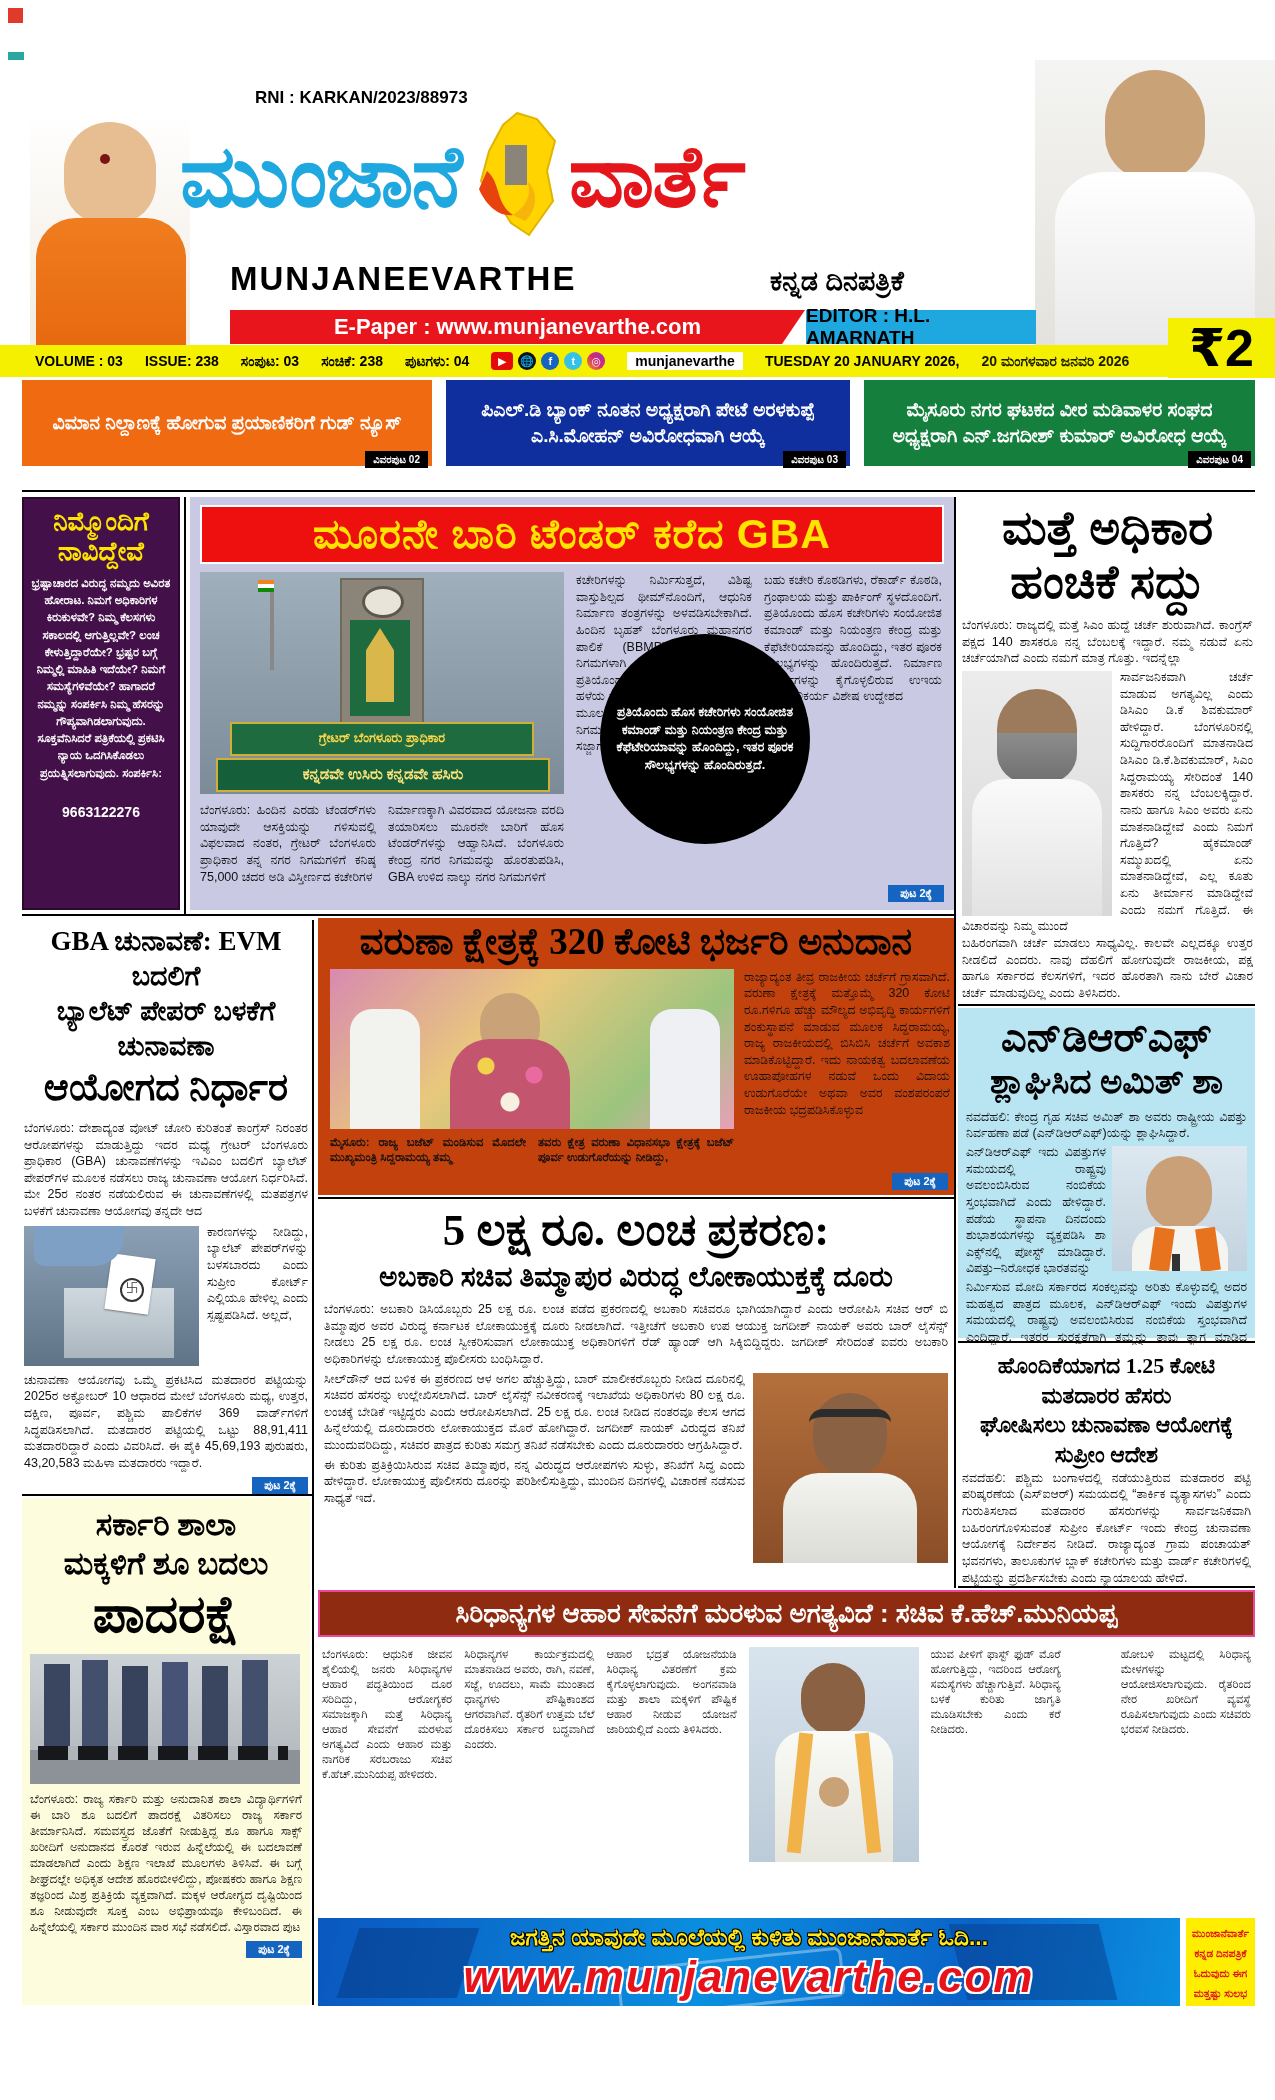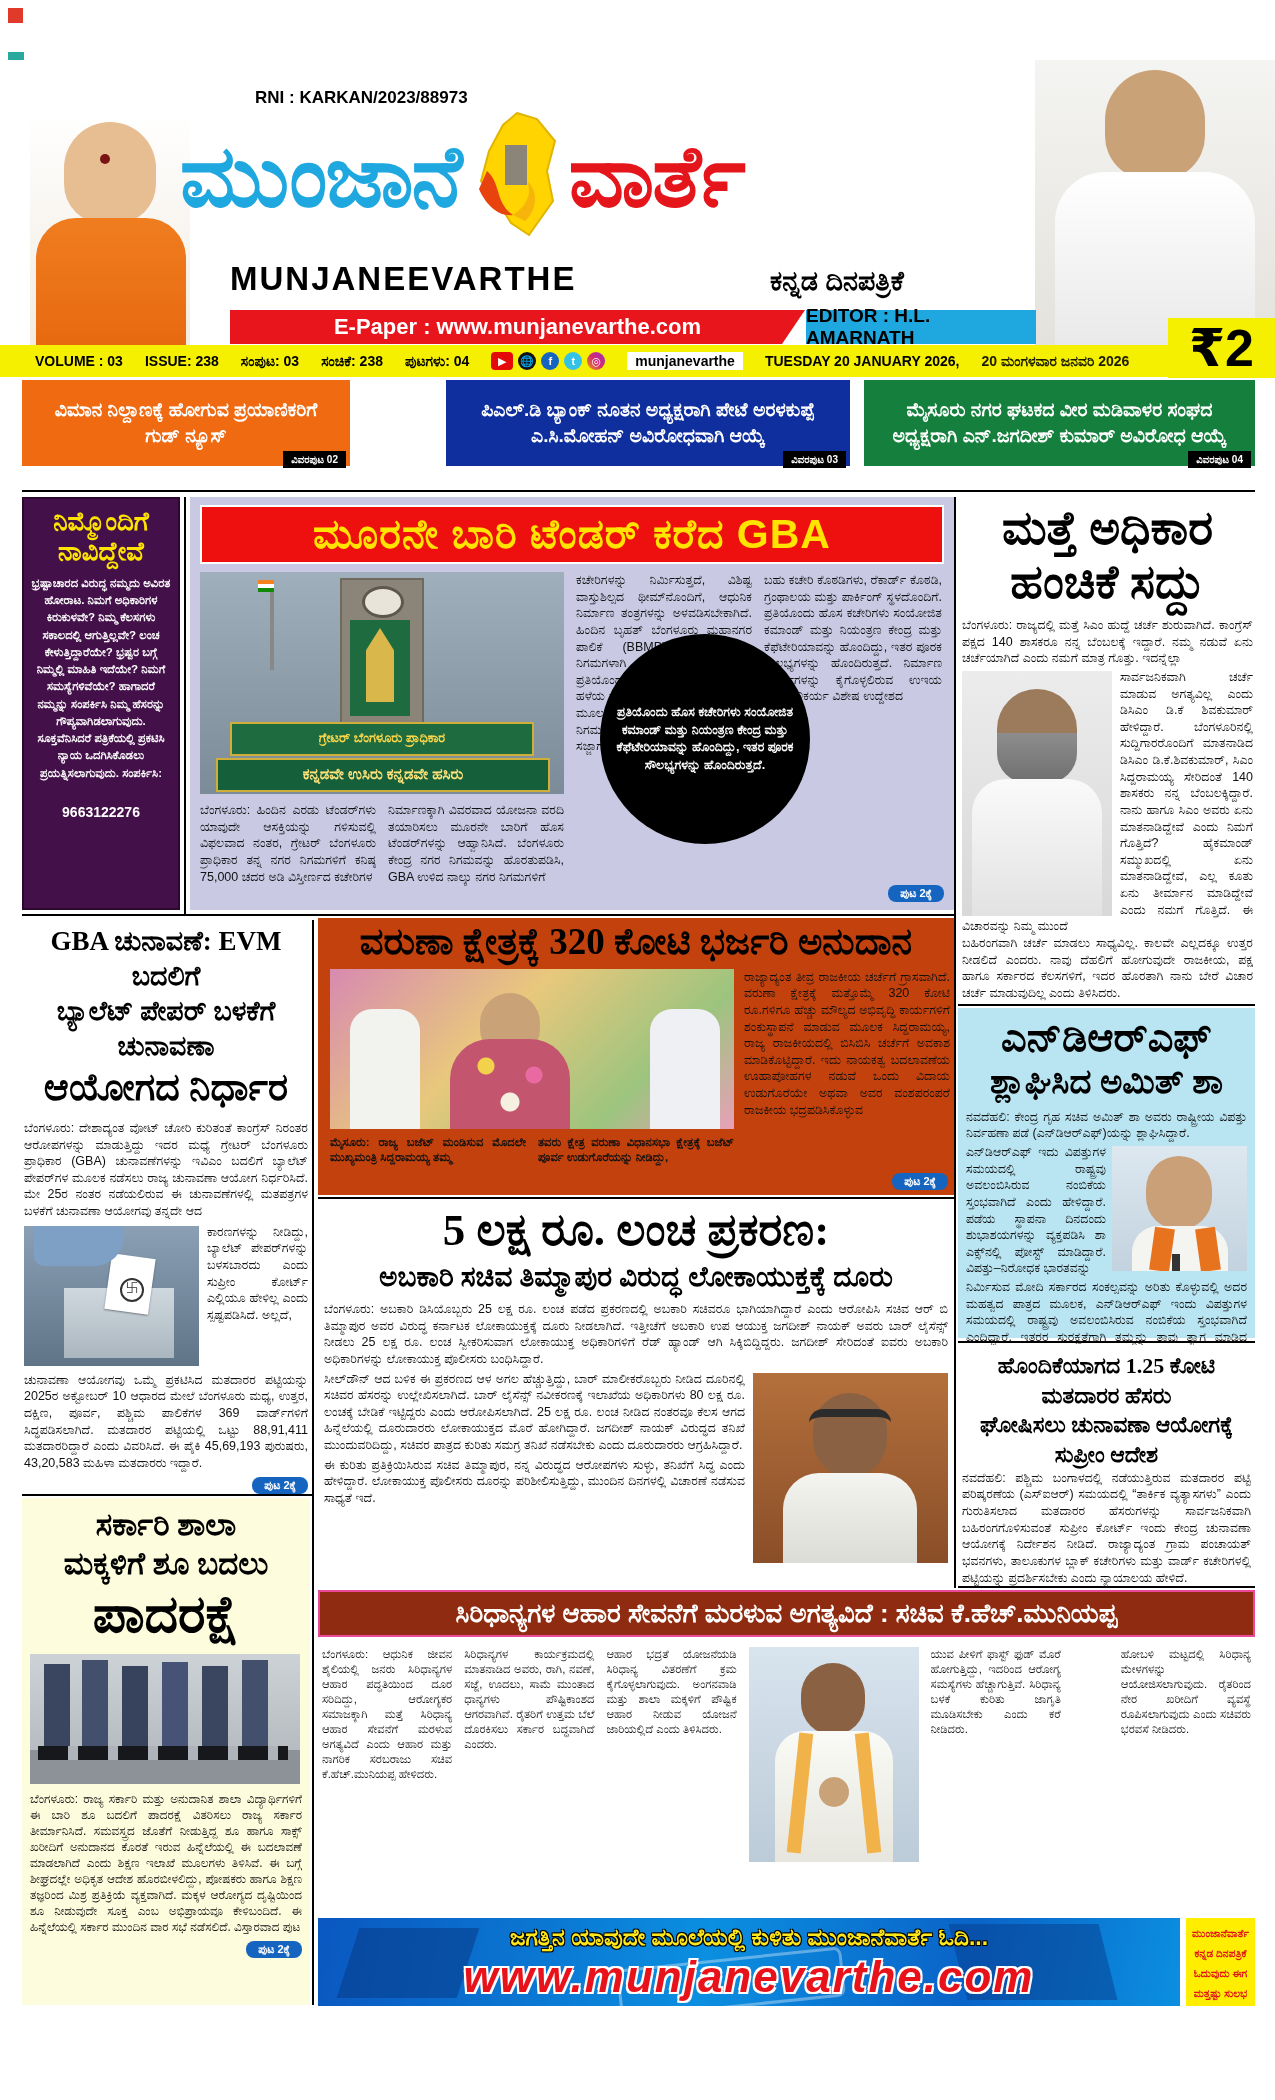--- a/index.html
+++ b/index.html
@@ -7,21 +7,21 @@
         font-family:"Liberation Sans","DejaVu Sans",sans-serif;overflow:hidden;color:#111;}
   .abs{position:absolute;}
   .b{font-weight:bold;}
   .ctr{text-align:center;}
   .just{text-align:justify;}
   .body-txt{font-size:12.5px;line-height:1.33;color:#101010;}
   .small-txt{font-size:11.5px;line-height:1.3;}
   .hrule{position:absolute;background:#000;height:2px;}
   .vrule{position:absolute;background:#000;width:2px;}
   .tag-cont{background:#1565c0;color:#fff;font-size:11px;font-weight:bold;
-            padding:2px 12px;display:inline-block;border-radius:8px;}
+            padding:2px 12px;display:inline-block;}
   .tag-detail{position:absolute;right:4px;bottom:-2px;background:#000;color:#fff;
               font-size:10px;padding:2px 8px;font-weight:bold;}
   .teaser{position:absolute;top:380px;height:86px;color:#fff;font-weight:bold;
           font-size:19px;line-height:1.35;text-align:center;display:flex;
           align-items:center;justify-content:center;padding:4px 14px;box-sizing:border-box;}
   .ph{position:absolute;overflow:hidden;}
   .strip-item{font-weight:bold;font-size:14px;color:#000;white-space:nowrap;}
   .icon{display:inline-flex;width:22px;height:18px;border-radius:4px;
         align-items:center;justify-content:center;color:#fff;font-size:11px;
         font-weight:bold;vertical-align:middle;}
@@ -87,21 +87,21 @@
       <span class="icon" style="background:#1565c0;border-radius:50%;width:18px;">f</span>
       <span class="icon" style="background:#35c2e8;border-radius:50%;width:18px;">t</span>
       <span class="icon" style="background:linear-gradient(45deg,#e0a013,#d62976,#962fbf);border-radius:50%;width:18px;">◎</span>
     </span>
     <span class="strip-item" style="background:#fff;padding:1px 8px;">munjanevarthe</span>
     <span class="strip-item">TUESDAY 20 JANUARY 2026,</span>
     <span class="strip-item" style="color:#1a1a00;">20 ಮಂಗಳವಾರ ಜನವರಿ 2026</span>
   </div>
   <div class="abs b" style="left:1168px;top:318px;width:107px;height:60px;background:#f5ef00;color:#000;font-size:52px;text-align:center;line-height:60px;">₹2</div>
 
-  <div class="teaser" style="left:22px;width:328px;background:#f06a12;">
+  <div class="teaser" style="left:22px;width:410px;background:#f06a12;">
     <span>ವಿಮಾನ ನಿಲ್ದಾಣಕ್ಕೆ ಹೋಗುವ ಪ್ರಯಾಣಿಕರಿಗೆ ಗುಡ್ ನ್ಯೂಸ್</span>
     <span class="tag-detail">ವಿವರಪುಟ 02</span>
   </div>
   <div class="teaser" style="left:446px;width:404px;background:#0f2f9e;">
     <span>ಪಿಎಲ್.ಡಿ ಬ್ಯಾಂಕ್ ನೂತನ ಅಧ್ಯಕ್ಷರಾಗಿ ಪೇಟೆ ಅರಳಕುಪ್ಪೆ ಎ.ಸಿ.ಮೋಹನ್ ಅವಿರೋಧವಾಗಿ ಆಯ್ಕೆ</span>
     <span class="tag-detail">ವಿವರಪುಟ 03</span>
   </div>
   <div class="teaser" style="left:864px;width:391px;background:#15803d;">
     <span>ಮೈಸೂರು ನಗರ ಘಟಕದ ವೀರ ಮಡಿವಾಳರ ಸಂಘದ ಅಧ್ಯಕ್ಷರಾಗಿ ಎನ್.ಜಗದೀಶ್ ಕುಮಾರ್ ಅವಿರೋಧ ಆಯ್ಕೆ</span>
     <span class="tag-detail">ವಿವರಪುಟ 04</span>

